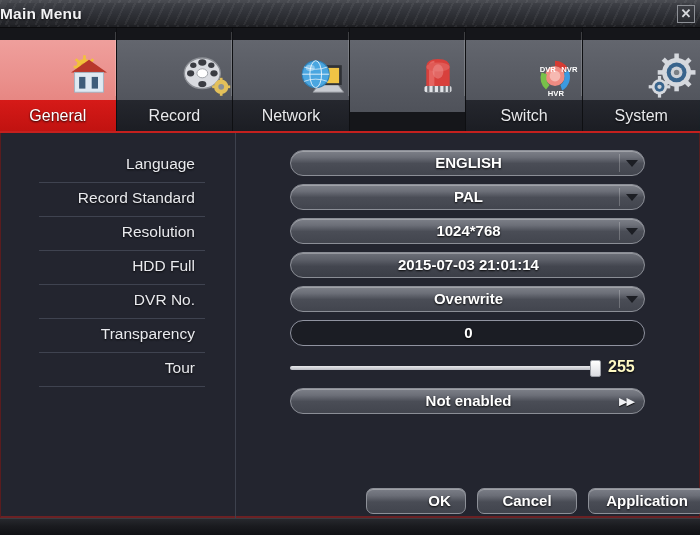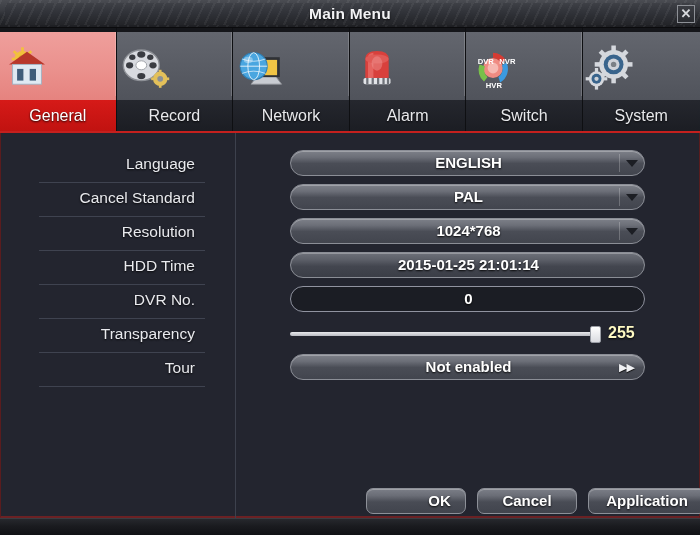--- a/index.html
+++ b/index.html
@@ -34,21 +34,20 @@
       repeating-linear-gradient(115deg,
         rgba(255,255,255,0.05) 0px, rgba(255,255,255,0.05) 2px,
         rgba(0,0,0,0) 2px, rgba(0,0,0,0) 9px),
       linear-gradient(180deg, #3e4046 0%, #303238 45%, #232428 100%);
     border-radius: 3px 3px 0 0;
   }
   .title-text {
     position: absolute; left: 0; top: 0;
     width: 700px; height: 28px;
     line-height: 27px;
-    text-align: center;
     color: #f2f2f4;
     font-size: 15.5px;
     font-weight: bold;
     letter-spacing: 0.2px;
     text-shadow: 0 1px 2px rgba(0,0,0,0.85);
   }
   .close-btn {
     position: absolute; right: 5px; top: 5px;
     width: 18px; height: 18px;
     border: 1px solid #8d9096;
@@ -70,24 +69,24 @@
   }
   .tab {
     position: relative;
     width: 116.6px;
     height: 104px;
     cursor: pointer;
     border-right: 1px solid #0e0f12;
     overflow: hidden;
   }
   .tab .icon-area {
-    position: absolute; left: 0; top: 4px;
+    position: absolute; left: 0; top: 12px;
     width: 100%; height: 72px;
     background: linear-gradient(180deg, #63666e 0%, #585b63 55%, #4f525a 100%);
-    display: flex; align-items: center; justify-content: flex-start;
+    display: flex; align-items: center; justify-content: flex-end;
   }
   .tab .label-area {
     position: absolute; left: 0; bottom: 0;
     width: 100%; height: 32px;
     background: linear-gradient(180deg, #25272e 0%, #1b1d23 100%);
     color: #e8e9ec;
     font-size: 16px;
     line-height: 31px;
     text-align: center;
     text-shadow: 0 1px 2px rgba(0,0,0,0.9);
@@ -395,21 +394,20 @@
           <g fill="#6e7279">
             <rect x="18" y="41" width="2.5" height="7"></rect>
               <rect x="24" y="41" width="2.5" height="7"></rect>
             <rect x="30" y="41" width="2.5" height="7"></rect>
               <rect x="36" y="41" width="2.5" height="7"></rect>
             <rect x="41" y="41" width="2.5" height="7"></rect>
           </g>
           <ellipse cx="30" cy="25" rx="6" ry="8" fill="#f09a96" opacity="0.45"></ellipse>
         </svg>
       </div>
-      <div class="label-area">Alarm</div>
       <div class="tab-sep"></div>
     </div>
 
     <div class="tab">
       <div class="icon-area">
         <svg class="tabicon" viewBox="0 0 60 60">
           <circle cx="30" cy="30" r="11" fill="#ef8b82"></circle>
           <circle cx="30" cy="30" r="6" fill="#f6b9b2"></circle>
           <path d="M30 13 A17 17 0 0 1 44 21 L39 25 A11 11 0 0 0 30 19 Z" fill="#d63b33"></path>
           <path d="M45 24 A17 17 0 0 1 38 46 L36 40 A11 11 0 0 0 40 27 Z" fill="#3b9ae0"></path>
@@ -464,29 +462,29 @@
 
   <div class="content">
     <div class="vdivider"></div>
 
     <div class="labels">
       <div class="label-row">
         <span class="lt">Language</span>
         <div class="sep"></div>
       </div>
       <div class="label-row">
-        <span class="lt">Cancel Standard</span>
+        <span class="lt">Record Standard</span>
         <div class="sep"></div>
       </div>
       <div class="label-row">
         <span class="lt">Resolution</span>
         <div class="sep"></div>
       </div>
       <div class="label-row">
-        <span class="lt">HDD Time</span>
+        <span class="lt">HDD Full</span>
         <div class="sep"></div>
       </div>
       <div class="label-row">
         <span class="lt">DVR No.</span>
         <div class="sep"></div>
       </div>
       <div class="label-row">
         <span class="lt">Transparency</span>
         <div class="sep"></div>
       </div>
@@ -517,24 +515,31 @@
       <div class="ctrl-row">
         <div class="pill">
           <div class="pv">1024*768</div>
           <div class="arrow-sep"></div>
           <div class="arrow"></div>
         </div>
       </div>
 
       <div class="ctrl-row">
         <div class="pill timefield noarrow">
-          <div class="pv">2015-01-25 21:01:14</div>
-        </div>
-      </div>
-
+          <div class="pv">2015-07-03 21:01:14</div>
+        </div>
+      </div>
+
+      <div class="ctrl-row">
+        <div class="pill">
+          <div class="pv">Overwrite</div>
+          <div class="arrow-sep"></div>
+          <div class="arrow"></div>
+        </div>
+      </div>
 
       <div class="ctrl-row">
         <div class="inputbox">
           <div class="iv">0</div>
         </div>
       </div>
 
       <div class="ctrl-row">
         <div class="slider-wrap">
           <div class="slider-track"></div>

